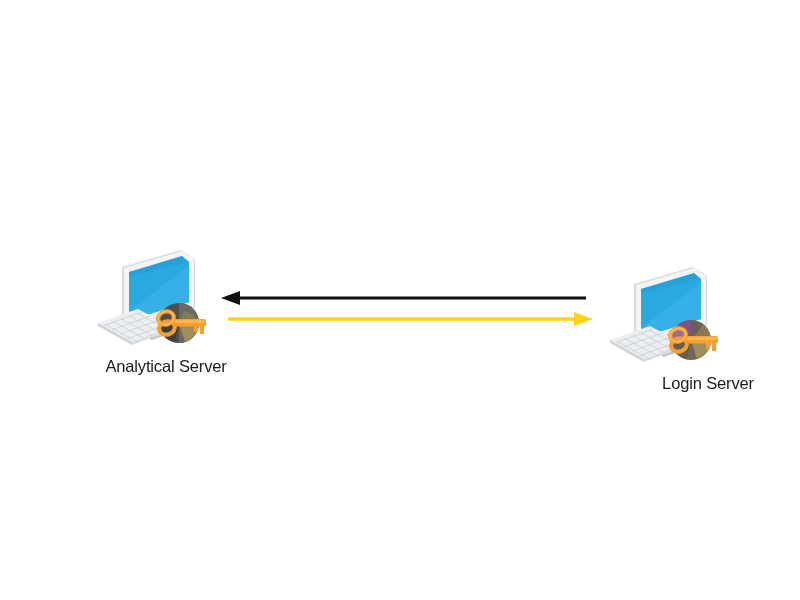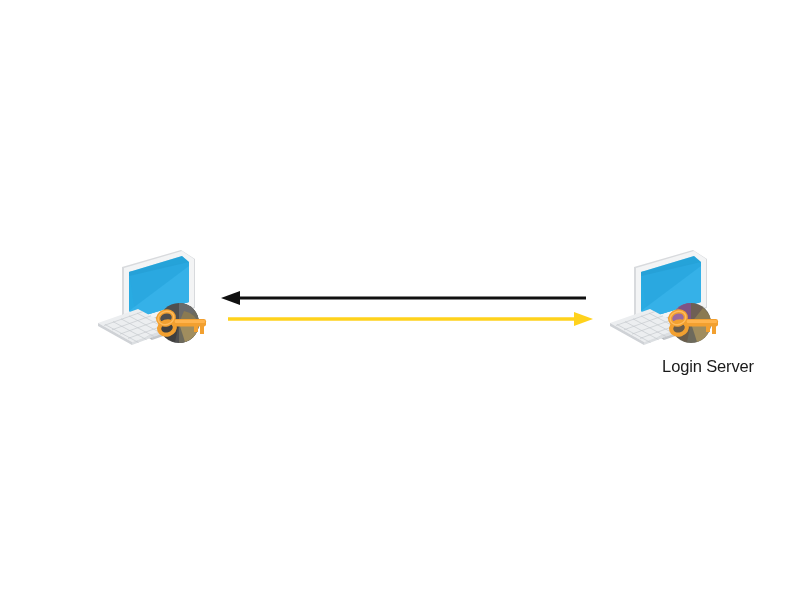--- a/index.html
+++ b/index.html
@@ -19,21 +19,21 @@
     width: 800px;
     height: 600px;
     background: #ffffff;
   }
 
   
   .node {
     position: absolute;
   }
   #node-analytical { left: 88px;  top: 245px; width: 200px; }
-  #node-login      { left: 598px; top: 245px; width: 200px; }
+  #node-login      { left: 598px; top: 262px; width: 200px; }
 
   .node-icon {
     position: relative;
     width: 120px;
     height: 110px;
   }
   #node-analytical .node-icon { margin-left: 8px; }
   #node-login .node-icon      { margin-left: 10px; }
 
   .node-label {
@@ -139,20 +139,21 @@
             <rect x="98" y="81" width="4" height="6" fill="#f2a030"></rect>
             <rect x="104" y="81" width="4" height="8" fill="#f2a030"></rect>
 
             <ellipse cx="70" cy="73" rx="8" ry="6.5" fill="none" stroke="#f2a030" stroke-width="4.2" transform="rotate(-18 70 73)"></ellipse>
             <ellipse cx="71" cy="83" rx="8" ry="6.5" fill="none" stroke="#f2a030" stroke-width="4.2" transform="rotate(-18 71 83)"></ellipse>
             <ellipse cx="70" cy="73" rx="8" ry="6.5" fill="none" stroke="#ffbc5e" stroke-width="1.4" transform="rotate(-18 70 73)"></ellipse>
           </g>
         </g>
       </svg>
     </div>
+    <div class="node-label">Analytical Server</div>
   </div>
 
   <div class="node" id="node-login">
     <div class="node-icon">
       <svg width="120" height="110" viewBox="0 0 120 110">
         <g>
           <polygon points="26,22 85,5 99,14 99,63 40,80 26,70" fill="#d8dadd"></polygon>
           <polygon points="28,23 86,6 98,14 98,62 40,79 28,69" fill="#f3f4f5"></polygon>
           <polygon points="33,27 86,11 93,17 93,57 40,73 33,66" fill="#29abe2"></polygon>
           <polygon points="33,27 93,17 93,57 40,73" fill="#2aa8e0"></polygon>

